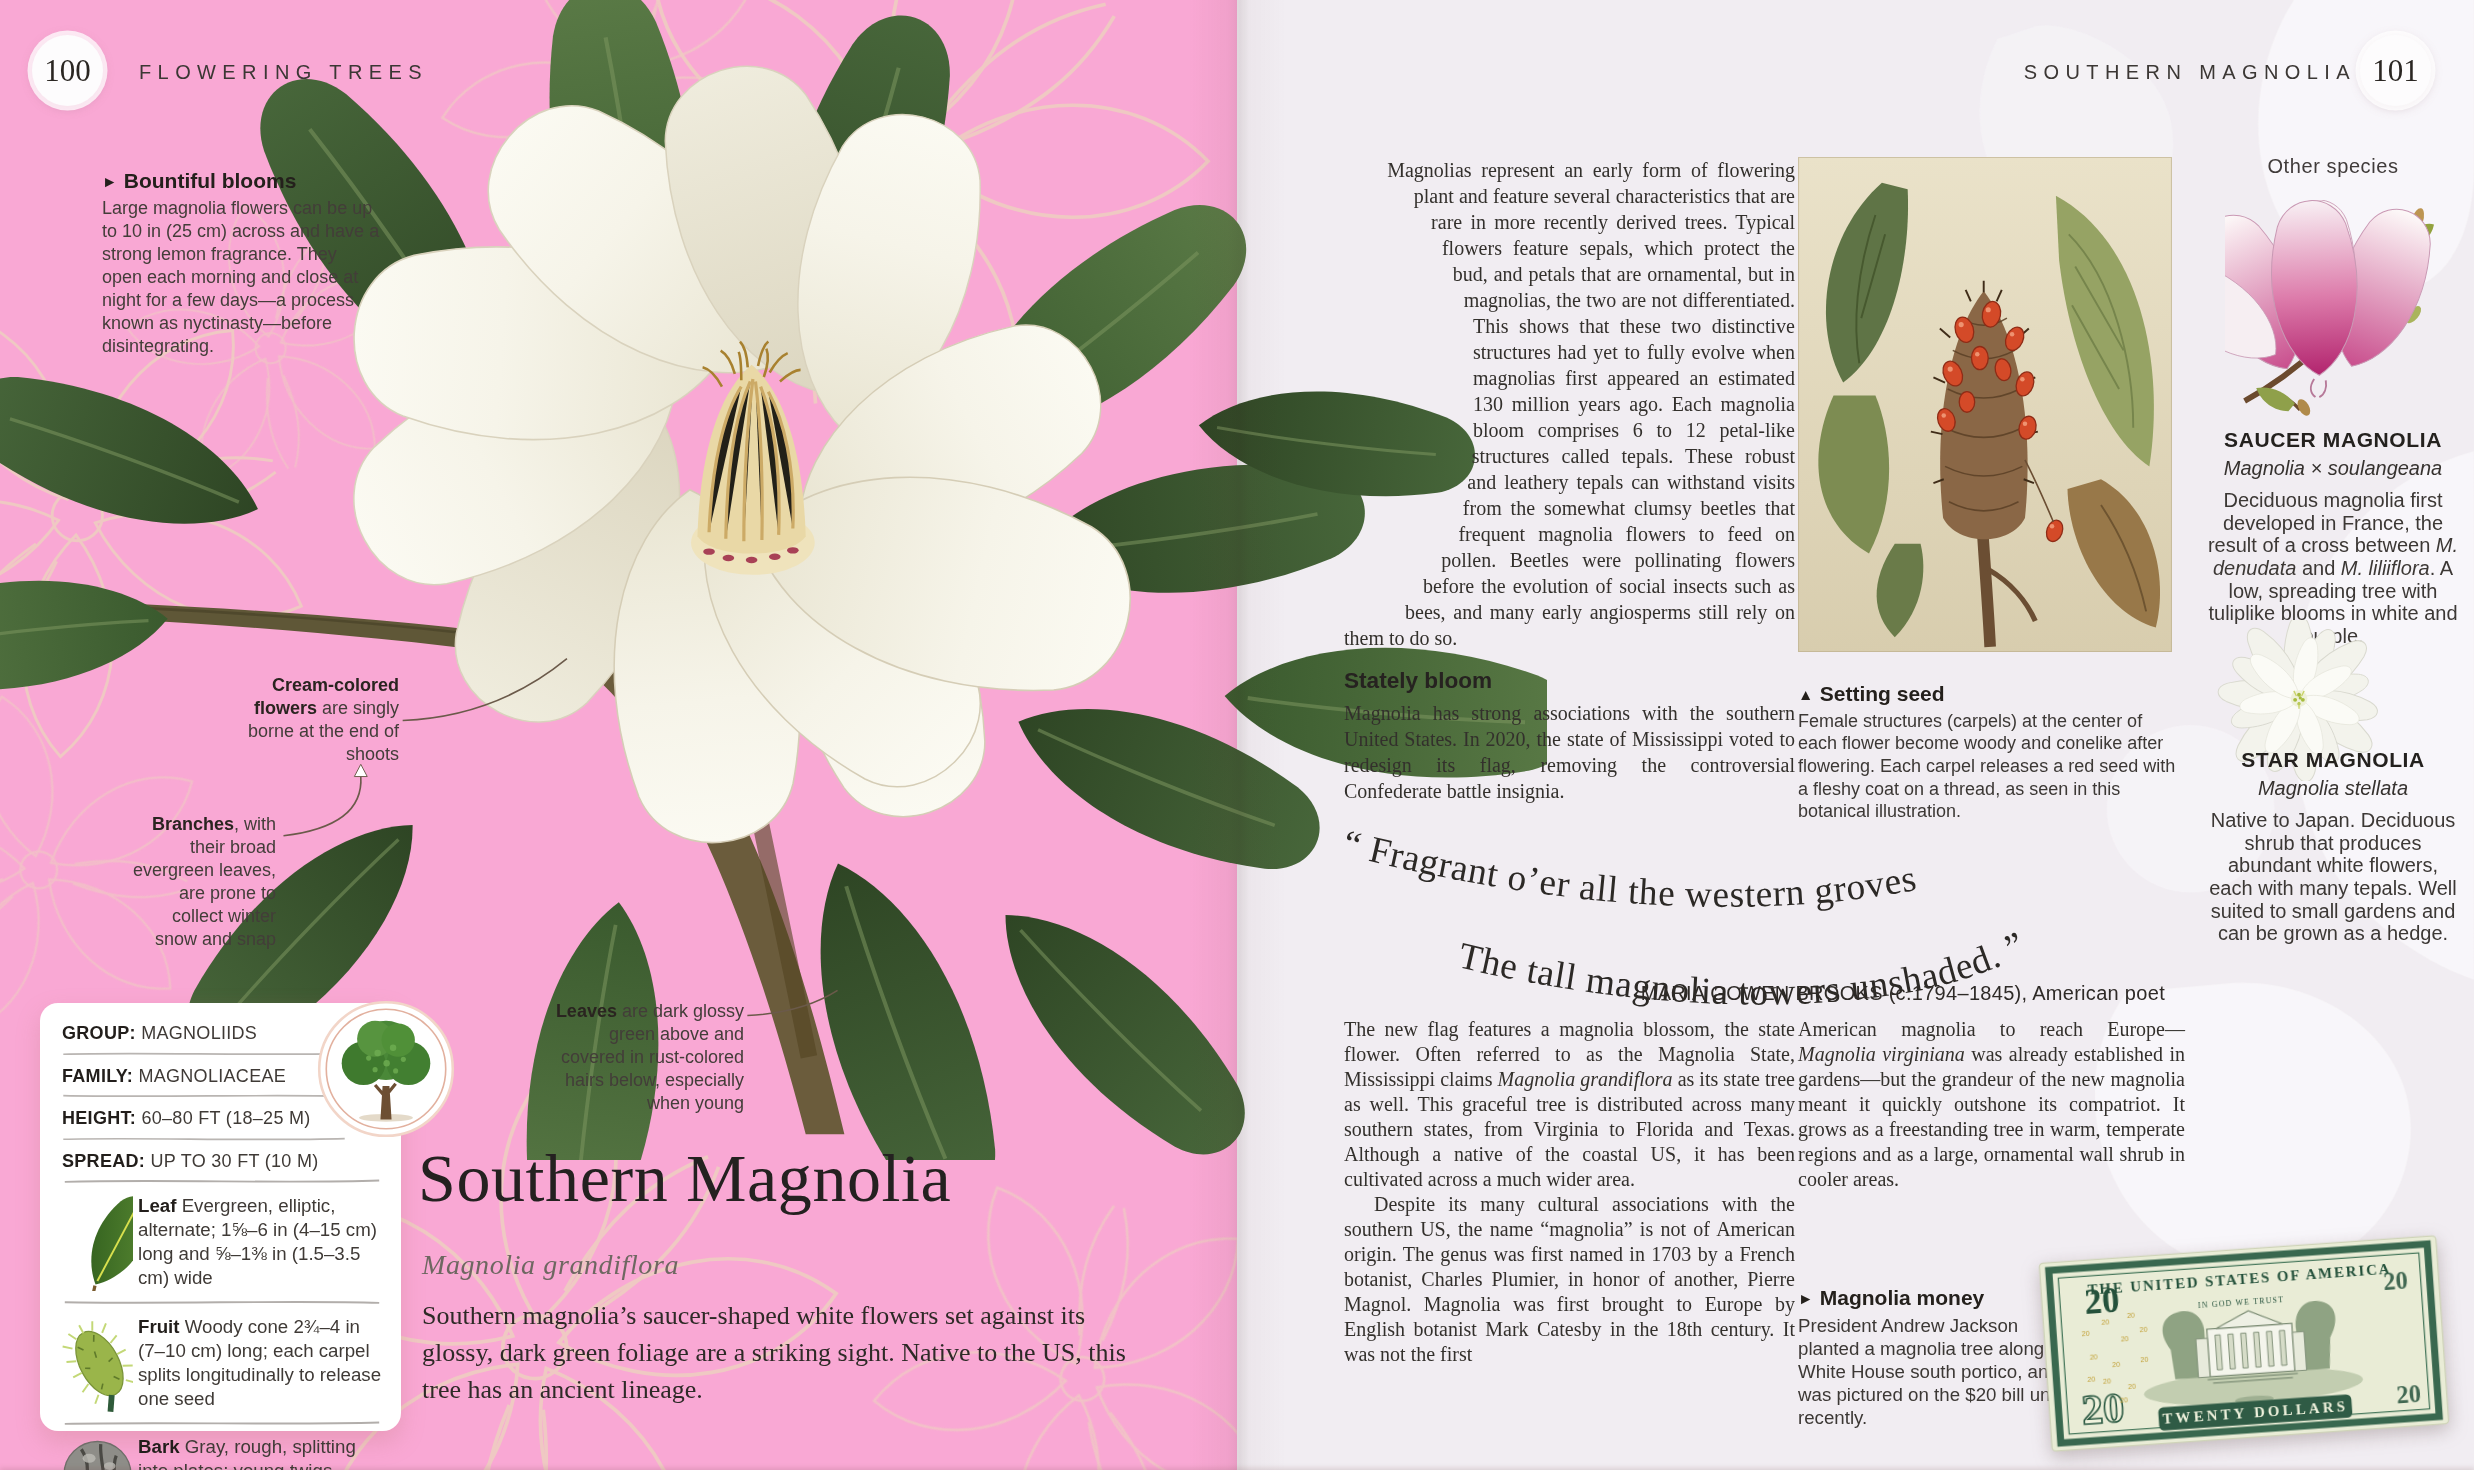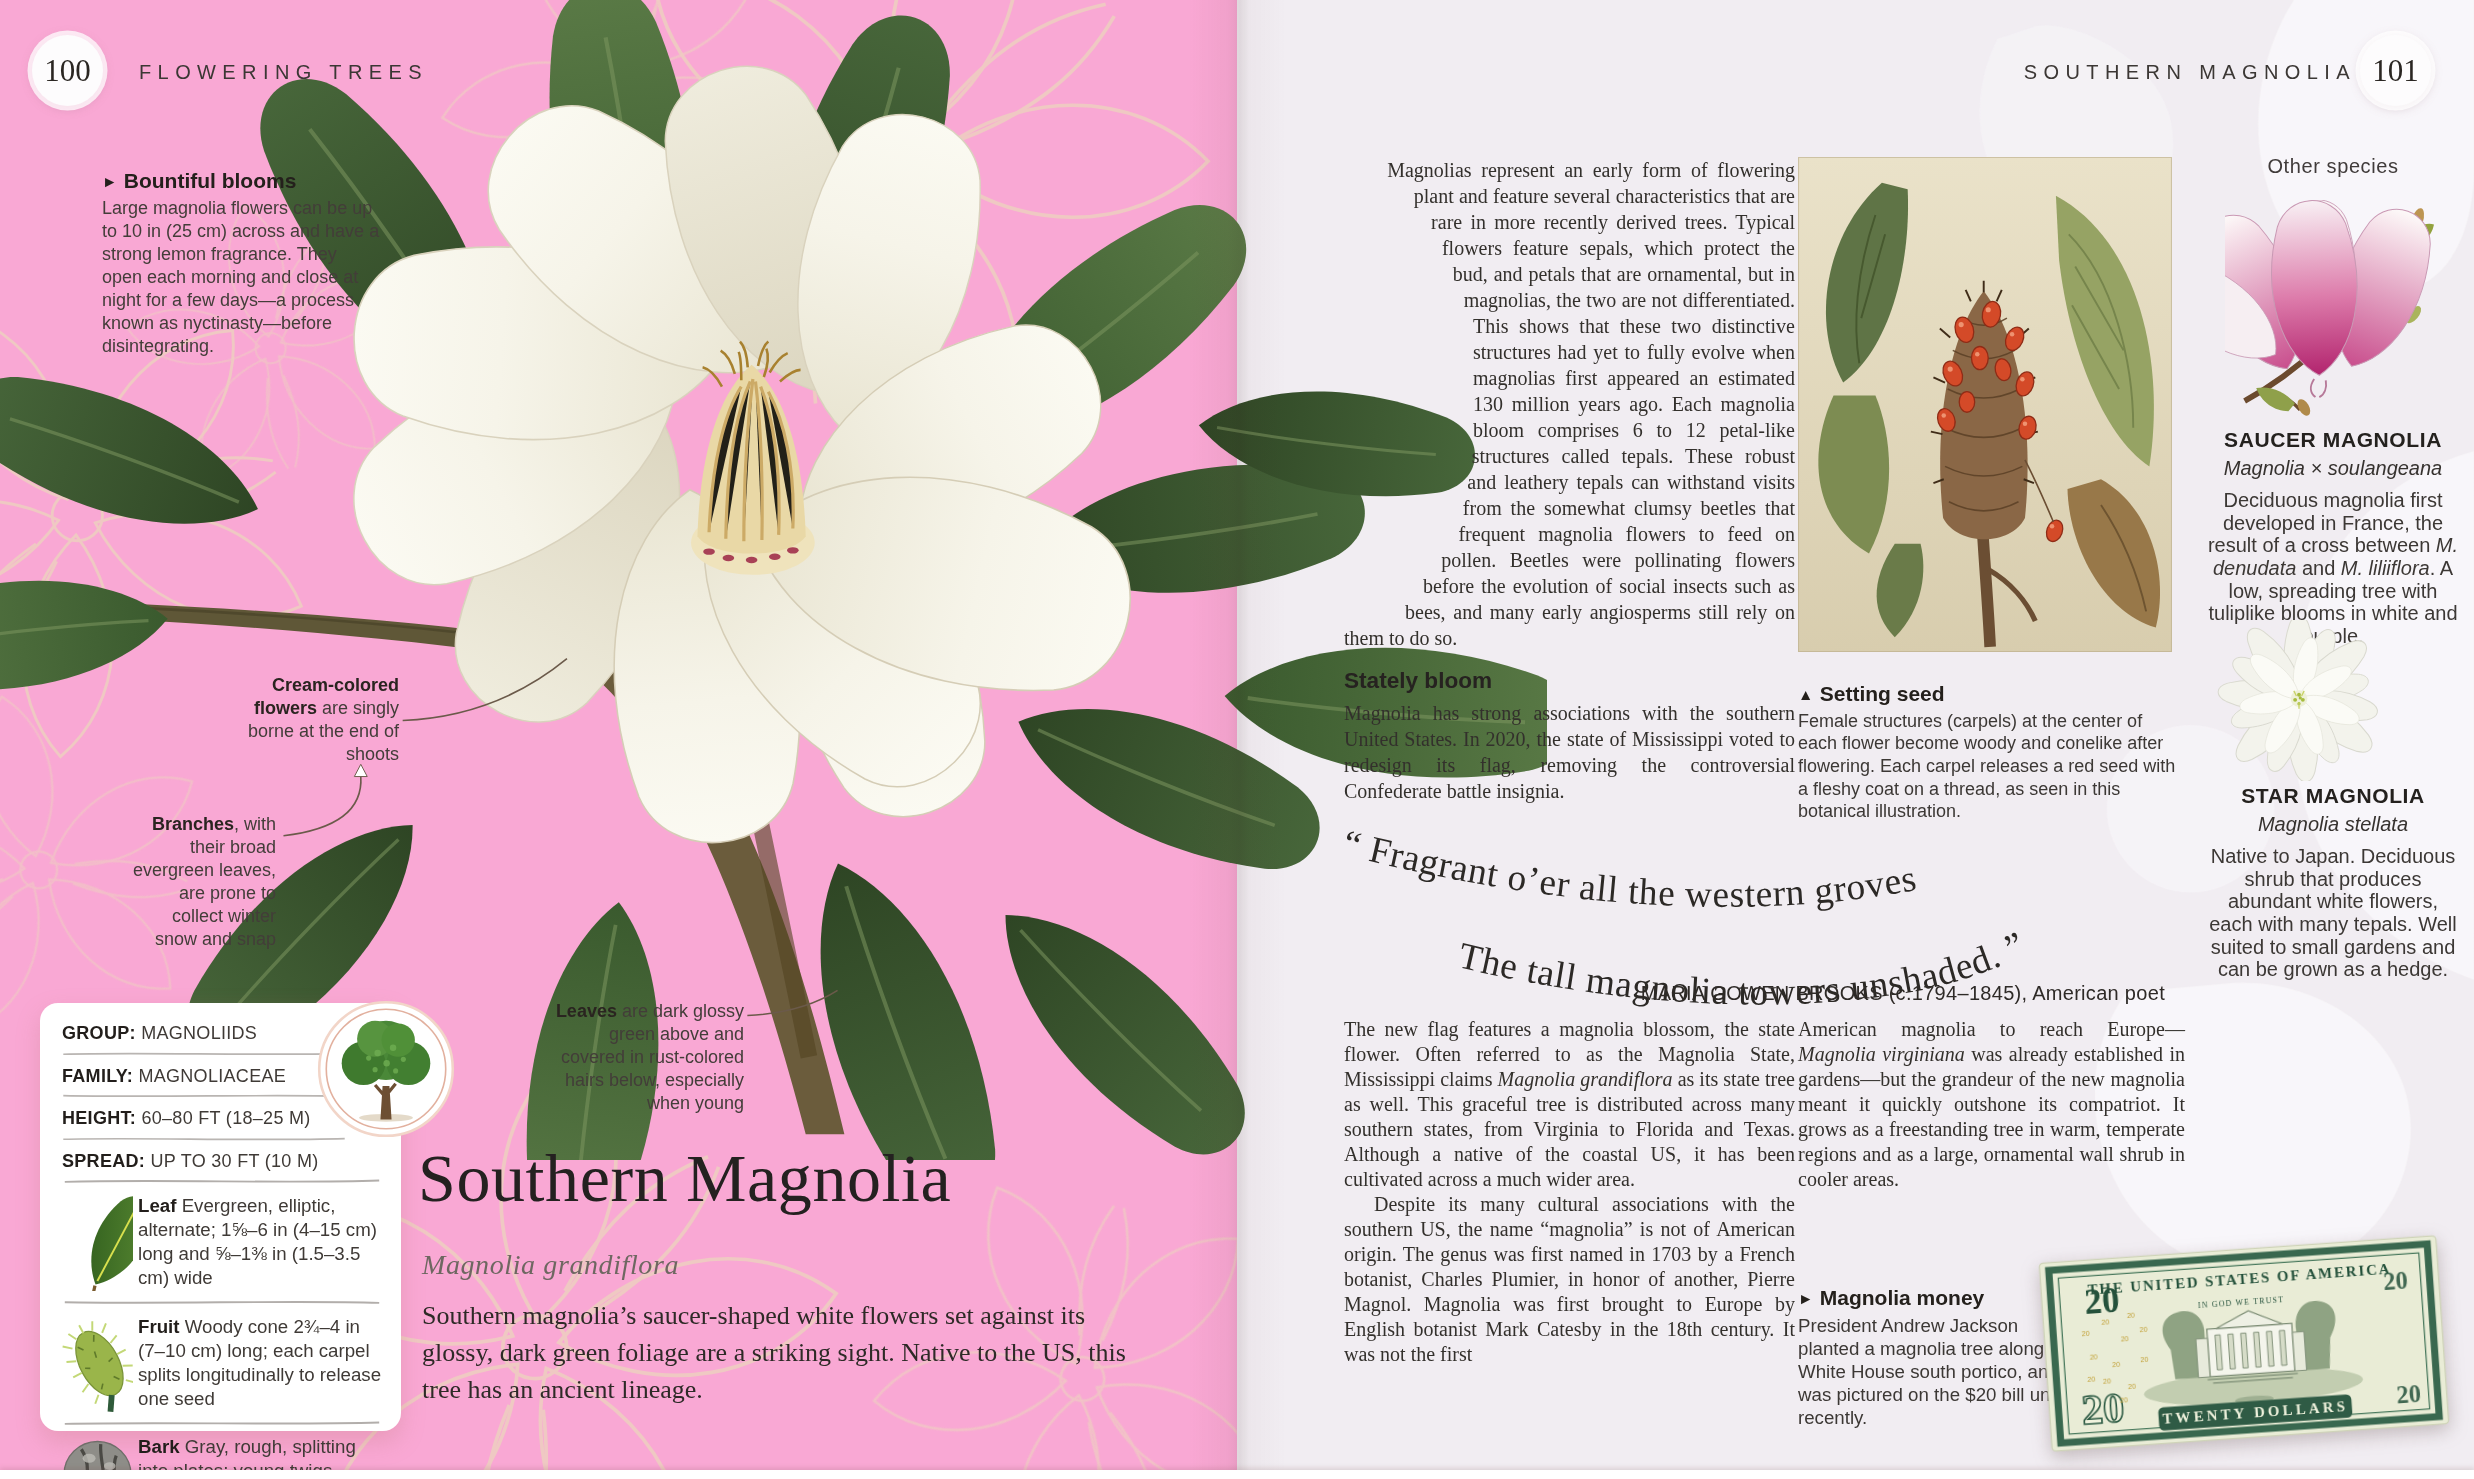--- a/index.html
+++ b/index.html
@@ -609,21 +609,21 @@
           <circle cx="2" cy="-1" r="2.5"></circle>
         </g>
       <g stroke="#c7d264" stroke-width="2" fill="none">
           <path d="M-4,-4 l-4,-8"></path>
           <path d="M4,-4 l4,-8"></path>
           <path d="M0,6 l0,10"></path>
         </g>
     </g>
   </svg>
 
-  <div class="abs species-block" style="left:2191px;top:784px;">
+  <div class="abs species-block" style="left:2191px;top:748px;">
     <div class="species-name">STAR MAGNOLIA</div>
     <div class="species-latin">Magnolia stellata</div>
     <div class="species-desc" style="padding:0 17px;">Native to Japan. Deciduous shrub that produces abundant white flowers, each with many tepals. Well suited to small gardens and can be grown as a hedge.</div>
   </div>
 
   <div class="abs" id="gutter"></div>
   <div class="abs" id="bottom-strip"></div>
 </div>
 
 

